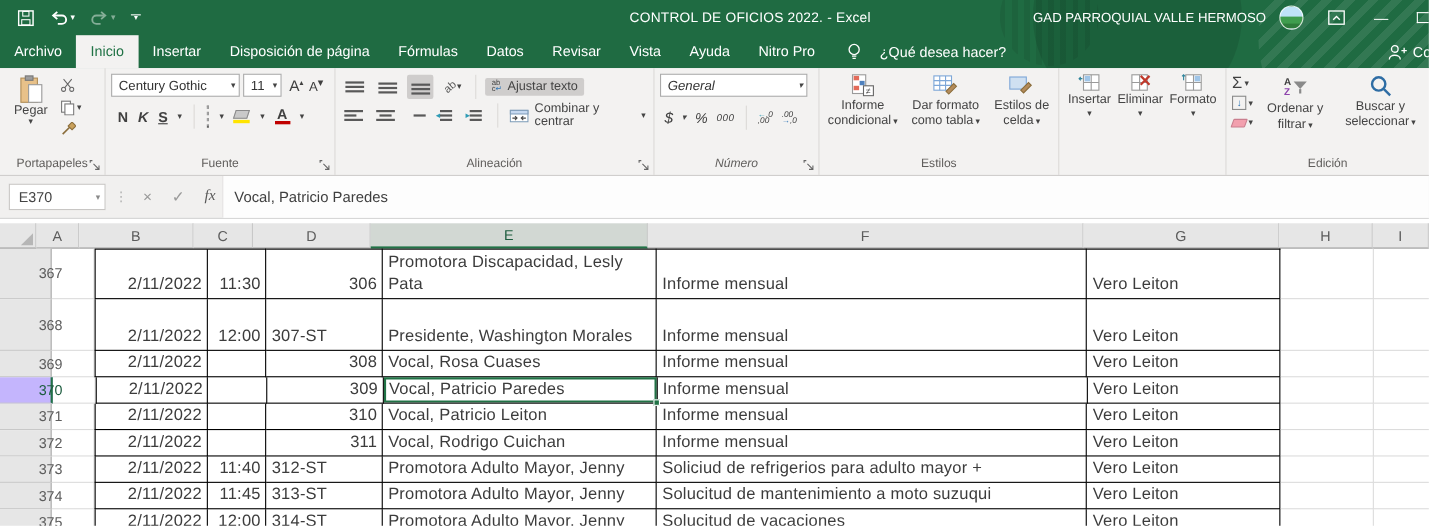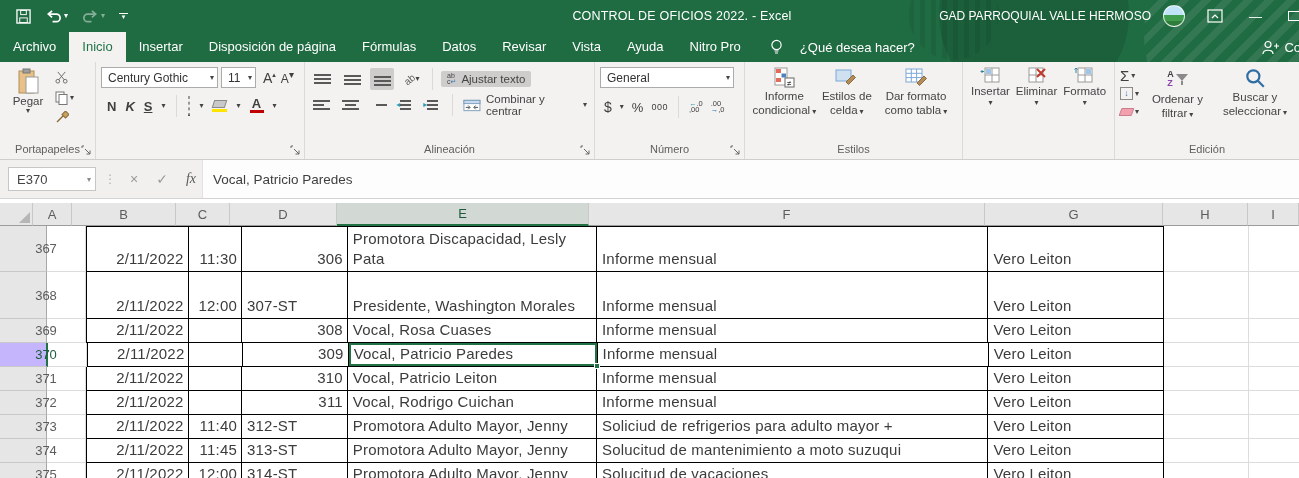--- a/index.html
+++ b/index.html
@@ -85,21 +85,21 @@
   .bars.hr i { margin-left:auto; }
   .orient { font-size:10px; color:#595959; display:inline-block; transform:rotate(-40deg); }
   .vsep { width:1px; height:22px; background:#dcdad8; margin:0 2px; }
   .wrapbtn { display:flex; align-items:center; gap:5px; background:#cfcdcc; border-radius:2px; padding:2px 6px; }
   .wrapico { display:flex; flex-direction:column; font-size:7px; line-height:6px; color:#444; }
   .wrapico .blue { color:#2e75b6; }
   .mergebtn { display:flex; align-items:center; gap:5px; padding:2px 2px; }
   .indent { display:flex; align-items:center; }
 
   
-  .g-num { width:150px; }
+  .g-num { width:150px;font-style:italic; }
   .numsel { width:134px; margin-top:1px; }
   .nrow2 { display:flex; align-items:center; gap:8px; margin-top:8px; padding-left:4px; }
   .cur { font-size:14px; color:#404040; }
   .pct { font-size:13px; color:#404040; }
   .thou { font-size:9px; color:#404040; letter-spacing:.5px; }
   .decico { display:flex; flex-direction:column; font-size:7.5px; line-height:6.5px; color:#404040; }
   .decico .tealArw { color:#2e9bb5; }
   .decico .blueArw { color:#2e75b6; }
 
   
@@ -310,20 +310,21 @@
               <span class="ybar"></span>
             </span>
           <span class="carety">▾</span>
           <span class="paintwrap">
               <span class="fontA">A</span>
               <span class="rbar"></span>
             </span>
           <span class="carety">▾</span>
         </div>
       </div>
+      <div class="gl">Fuente</div>
       <svg class="launch" viewBox="0 0 11 11">
           <path d="M1 3 V1 H3" fill="none" stroke="#666"></path>
           <path d="M4 4 L9 9 M9 5.5 V9 H5.5" fill="none" stroke="#666"></path>
         </svg>
     </div>
 
     <div class="g g-align">
       <div class="gc">
         <div class="arow">
           <span class="abtn">
@@ -454,37 +455,37 @@
               <rect x="2" y="2" width="5" height="4" fill="#e26b5a"></rect>
               <rect x="7.5" y="6.5" width="4.5" height="4" fill="#4f81bd"></rect>
               <rect x="2" y="11" width="5" height="4" fill="#e26b5a"></rect>
               <rect x="11" y="11" width="9" height="9" fill="#fff" stroke="#666"></rect>
               <text x="13" y="18.5" font-size="8" fill="#333">≠</text>
             </svg>
           <span class="mlbl"><span>Informe condicional</span><span class="carety">▾</span></span>
         </span>
         <span class="mbtn">
           <svg width="23" height="21" viewBox="0 0 23 21">
-              <rect x="1" y="3" width="15" height="11" fill="#cfe0f1" stroke="#7da7d8"></rect>
-              <path d="M11 15 L18 8 l2.5 2.5 L13.5 17.5 z" fill="#b48b5a" stroke="#8a6d3b"></path>
-            </svg>
-          <span class="mlbl"><span>Estilos de celda</span><span class="carety">▾</span></span>
-        </span>
-        <span class="mbtn">
-          <svg width="23" height="21" viewBox="0 0 23 21">
               <g stroke="#7da7d8" fill="#fff">
                 <rect x="1" y="2" width="16" height="13"></rect>
                 <line x1="1" y1="6.3" x2="17" y2="6.3"></line>
                 <line x1="1" y1="10.6" x2="17" y2="10.6"></line>
                 <line x1="6.3" y1="2" x2="6.3" y2="15"></line>
                 <line x1="11.6" y1="2" x2="11.6" y2="15"></line>
               </g>
               <path d="M12 16 L19 9 l2.5 2.5 L14.5 18.5 z" fill="#b48b5a" stroke="#8a6d3b"></path>
             </svg>
           <span class="mlbl"><span>Dar formato como tabla</span><span class="carety">▾</span></span>
+        </span>
+        <span class="mbtn">
+          <svg width="23" height="21" viewBox="0 0 23 21">
+              <rect x="1" y="3" width="15" height="11" fill="#cfe0f1" stroke="#7da7d8"></rect>
+              <path d="M11 15 L18 8 l2.5 2.5 L13.5 17.5 z" fill="#b48b5a" stroke="#8a6d3b"></path>
+            </svg>
+          <span class="mlbl"><span>Estilos de celda</span><span class="carety">▾</span></span>
         </span>
       </div>
       <div class="gl">Estilos</div>
     </div>
 
     <div class="g g-cells">
       <div class="gc mrow">
         <span class="cbtn">
           <svg width="21" height="19" viewBox="0 0 21 19">
               <g stroke="#9a9a9a" fill="#fff">

